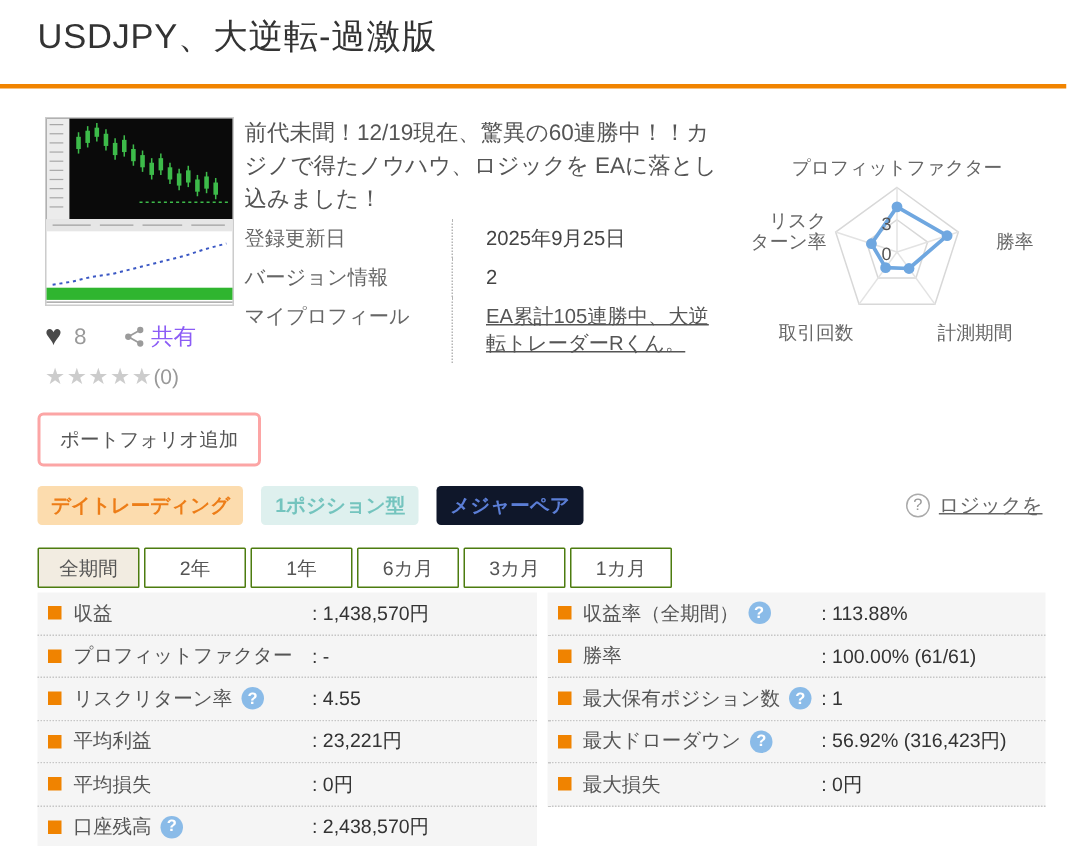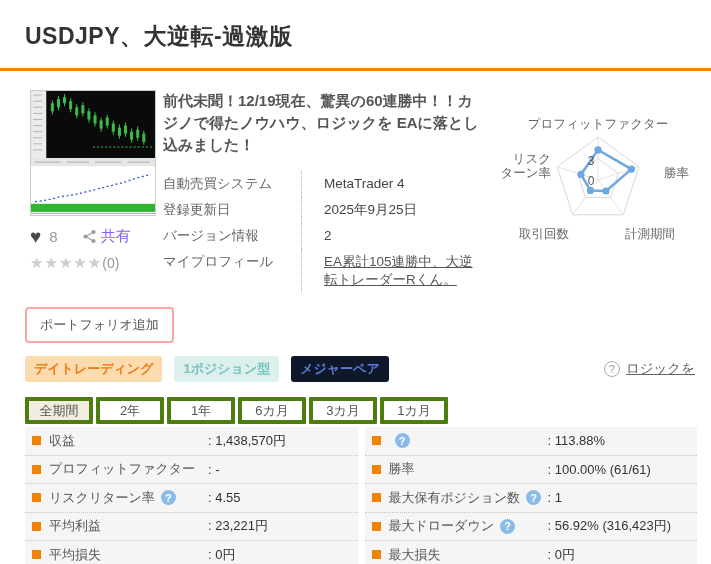--- a/index.html
+++ b/index.html
@@ -1,34 +1,34 @@
 <!DOCTYPE html>
 <html><head>
 <meta charset="utf-8">
 <style>
   * { box-sizing: border-box; }
   html,body { margin:0; padding:0; background:#fff; width:711px; height:564px; overflow:hidden;
     font-family:"Liberation Sans","DejaVu Sans",sans-serif; }
-  h1.title { margin:0; padding:21px 25px 0; font-size:23px; font-weight:bold; color:#333; letter-spacing:0.5px; }
+  h1.title { margin:0; padding:9px 25px 0; font-size:23px; font-weight:normal; color:#333; letter-spacing:0.5px; }
   .title-rule { margin-top:16px; border-bottom:3px solid #f18400; width:100%; }
 
   .top { display:flex; padding:19px 0 0 30px; }
   .col-media { width:128px; flex:none; }
   .thumb { width:126px; height:126px; display:block; }
   .social { display:flex; align-items:center; margin-top:11px; }
   .heart { font-size:19px; color:#4a4a4a; line-height:1; }
   .like-count { font-size:15px; color:#999; margin-left:8px; }
   .share { display:flex; align-items:center; margin-left:24px; cursor:pointer; }
   .share-label { font-size:15px; color:#8b5cf6; margin-left:4px; }
   .rating { margin-top:8px; }
   .stars { color:#ccc; font-size:15px; letter-spacing:1px; }
   .rcount { color:#999; font-size:14px; }
 
   .col-info { width:322px; flex:none; margin-left:5px; }
-  .desc { font-size:15px; color:#555; line-height:22px; margin:0 0 15px;font-weight:bold; }
+  .desc { font-size:15px; color:#555; line-height:22px; margin:0 0 2px; }
   .info-row { display:flex; font-size:13.5px; }
   .info-label { flex:0 0 138px; color:#666; padding:4px 0; }
   .info-value { flex:1; border-left:1px dotted #b5b5b5; padding:4px 0 4px 22px; color:#444; line-height:18px; }
   .plink { color:#555; text-decoration:underline; cursor:pointer; }
 
   .col-radar { flex:1; }
   #radar-svg { display:block; margin:25px 0 0 2px; }
 
   .portfolio-btn { display:inline-block; margin:14px 0 0 25px; padding:7px 13px; font-size:13px;
     color:#555; background:#fff; border:2px solid #fca5a5; border-radius:4px; cursor:pointer;
@@ -36,21 +36,21 @@
 
   .tag-row { margin:13px 16px 0 25px; display:flex; justify-content:space-between; align-items:center; }
   .pill { display:inline-block; padding:4px 9px; border-radius:3px; font-size:13px; font-weight:bold;
     margin-right:12px; cursor:pointer; }
   .style-link { display:flex; align-items:center; font-size:13.5px; color:#777; }
   .qcircle { display:inline-flex; width:16px; height:16px; border:1px solid #aaa; border-radius:50%;
     color:#999; font-size:11px; align-items:center; justify-content:center; margin-right:6px; cursor:pointer; }
   .style-label { text-decoration:underline; cursor:pointer; color:#666; }
 
   .tabs { margin:15px 0 3px 25px; display:flex; }
-  .tab { width:68px; height:27px; border:4px solid #4d7c0f; background:#fff; font-size:13px; color:#555;
+  .tab { width:68px; height:27px; border:1px solid #4d7c0f; background:#fff; font-size:13px; color:#555;
     margin-right:3px; font-family:inherit; padding:0; cursor:pointer; border-radius:1px; }
   .tab.active { background:#f2ece1; }
 
   .stats { margin:0 14px 0 25px; display:grid; grid-template-columns:1fr 1fr; column-gap:7px; }
   .stat-row { display:flex; align-items:center; height:28.5px; background:#f5f5f5;
     border-bottom:1px dotted #c6c6c6; padding:0 4px 0 7px; font-size:13px; }
   .stat-label-group { flex:0 0 176px; display:flex; align-items:center; min-width:0; }
   .bullet { width:9px; height:9px; background:#f08300; margin-right:8px; flex:none; }
   .stat-label { color:#555; white-space:nowrap; }
   .qhelp { display:inline-flex; width:15px; height:15px; border-radius:50%; background:#8abbe8; color:#fff;
@@ -152,24 +152,20 @@
     </div>
     <div class="rating">
       <span class="stars">★★★★★</span><span class="rcount">(0)</span>
     </div>
   </div>
 
   <div class="col-info">
     <p class="desc">前代未聞！12/19現在、驚異の60連勝中！！カジノで得たノウハウ、ロジックを EAに落とし込みました！</p>
     <div id="info-table">
         <div class="info-row">
-          <div class="info-label">自動売買システム</div>
-          <div class="info-value"><span>MetaTrader 4</span></div>
-        </div>
-        <div class="info-row">
           <div class="info-label">登録更新日</div>
           <div class="info-value"><span>2025年9月25日</span></div>
         </div>
         <div class="info-row">
           <div class="info-label">バージョン情報</div>
           <div class="info-value"><span>2</span></div>
         </div>
         <div class="info-row">
           <div class="info-label">マイプロフィール</div>
           <div class="info-value"><span class="plink">EA累計105連勝中、大逆転トレーダーRくん。</span></div>
@@ -266,20 +262,21 @@
           <span class="stat-label">口座残高</span>
           <span class="qhelp">?</span>
         </div>
         <span class="stat-value">: 2,438,570円</span>
       </div>
     </div>
   <div id="stats-right">
       <div class="stat-row">
         <div class="stat-label-group">
           <span class="bullet"></span>
+          <span class="stat-label">収益率（全期間）</span>
           <span class="qhelp">?</span>
         </div>
         <span class="stat-value">: 113.88%</span>
       </div>
       <div class="stat-row">
         <div class="stat-label-group">
           <span class="bullet"></span>
           <span class="stat-label">勝率</span>
         </div>
         <span class="stat-value">: 100.00% (61/61)</span>

